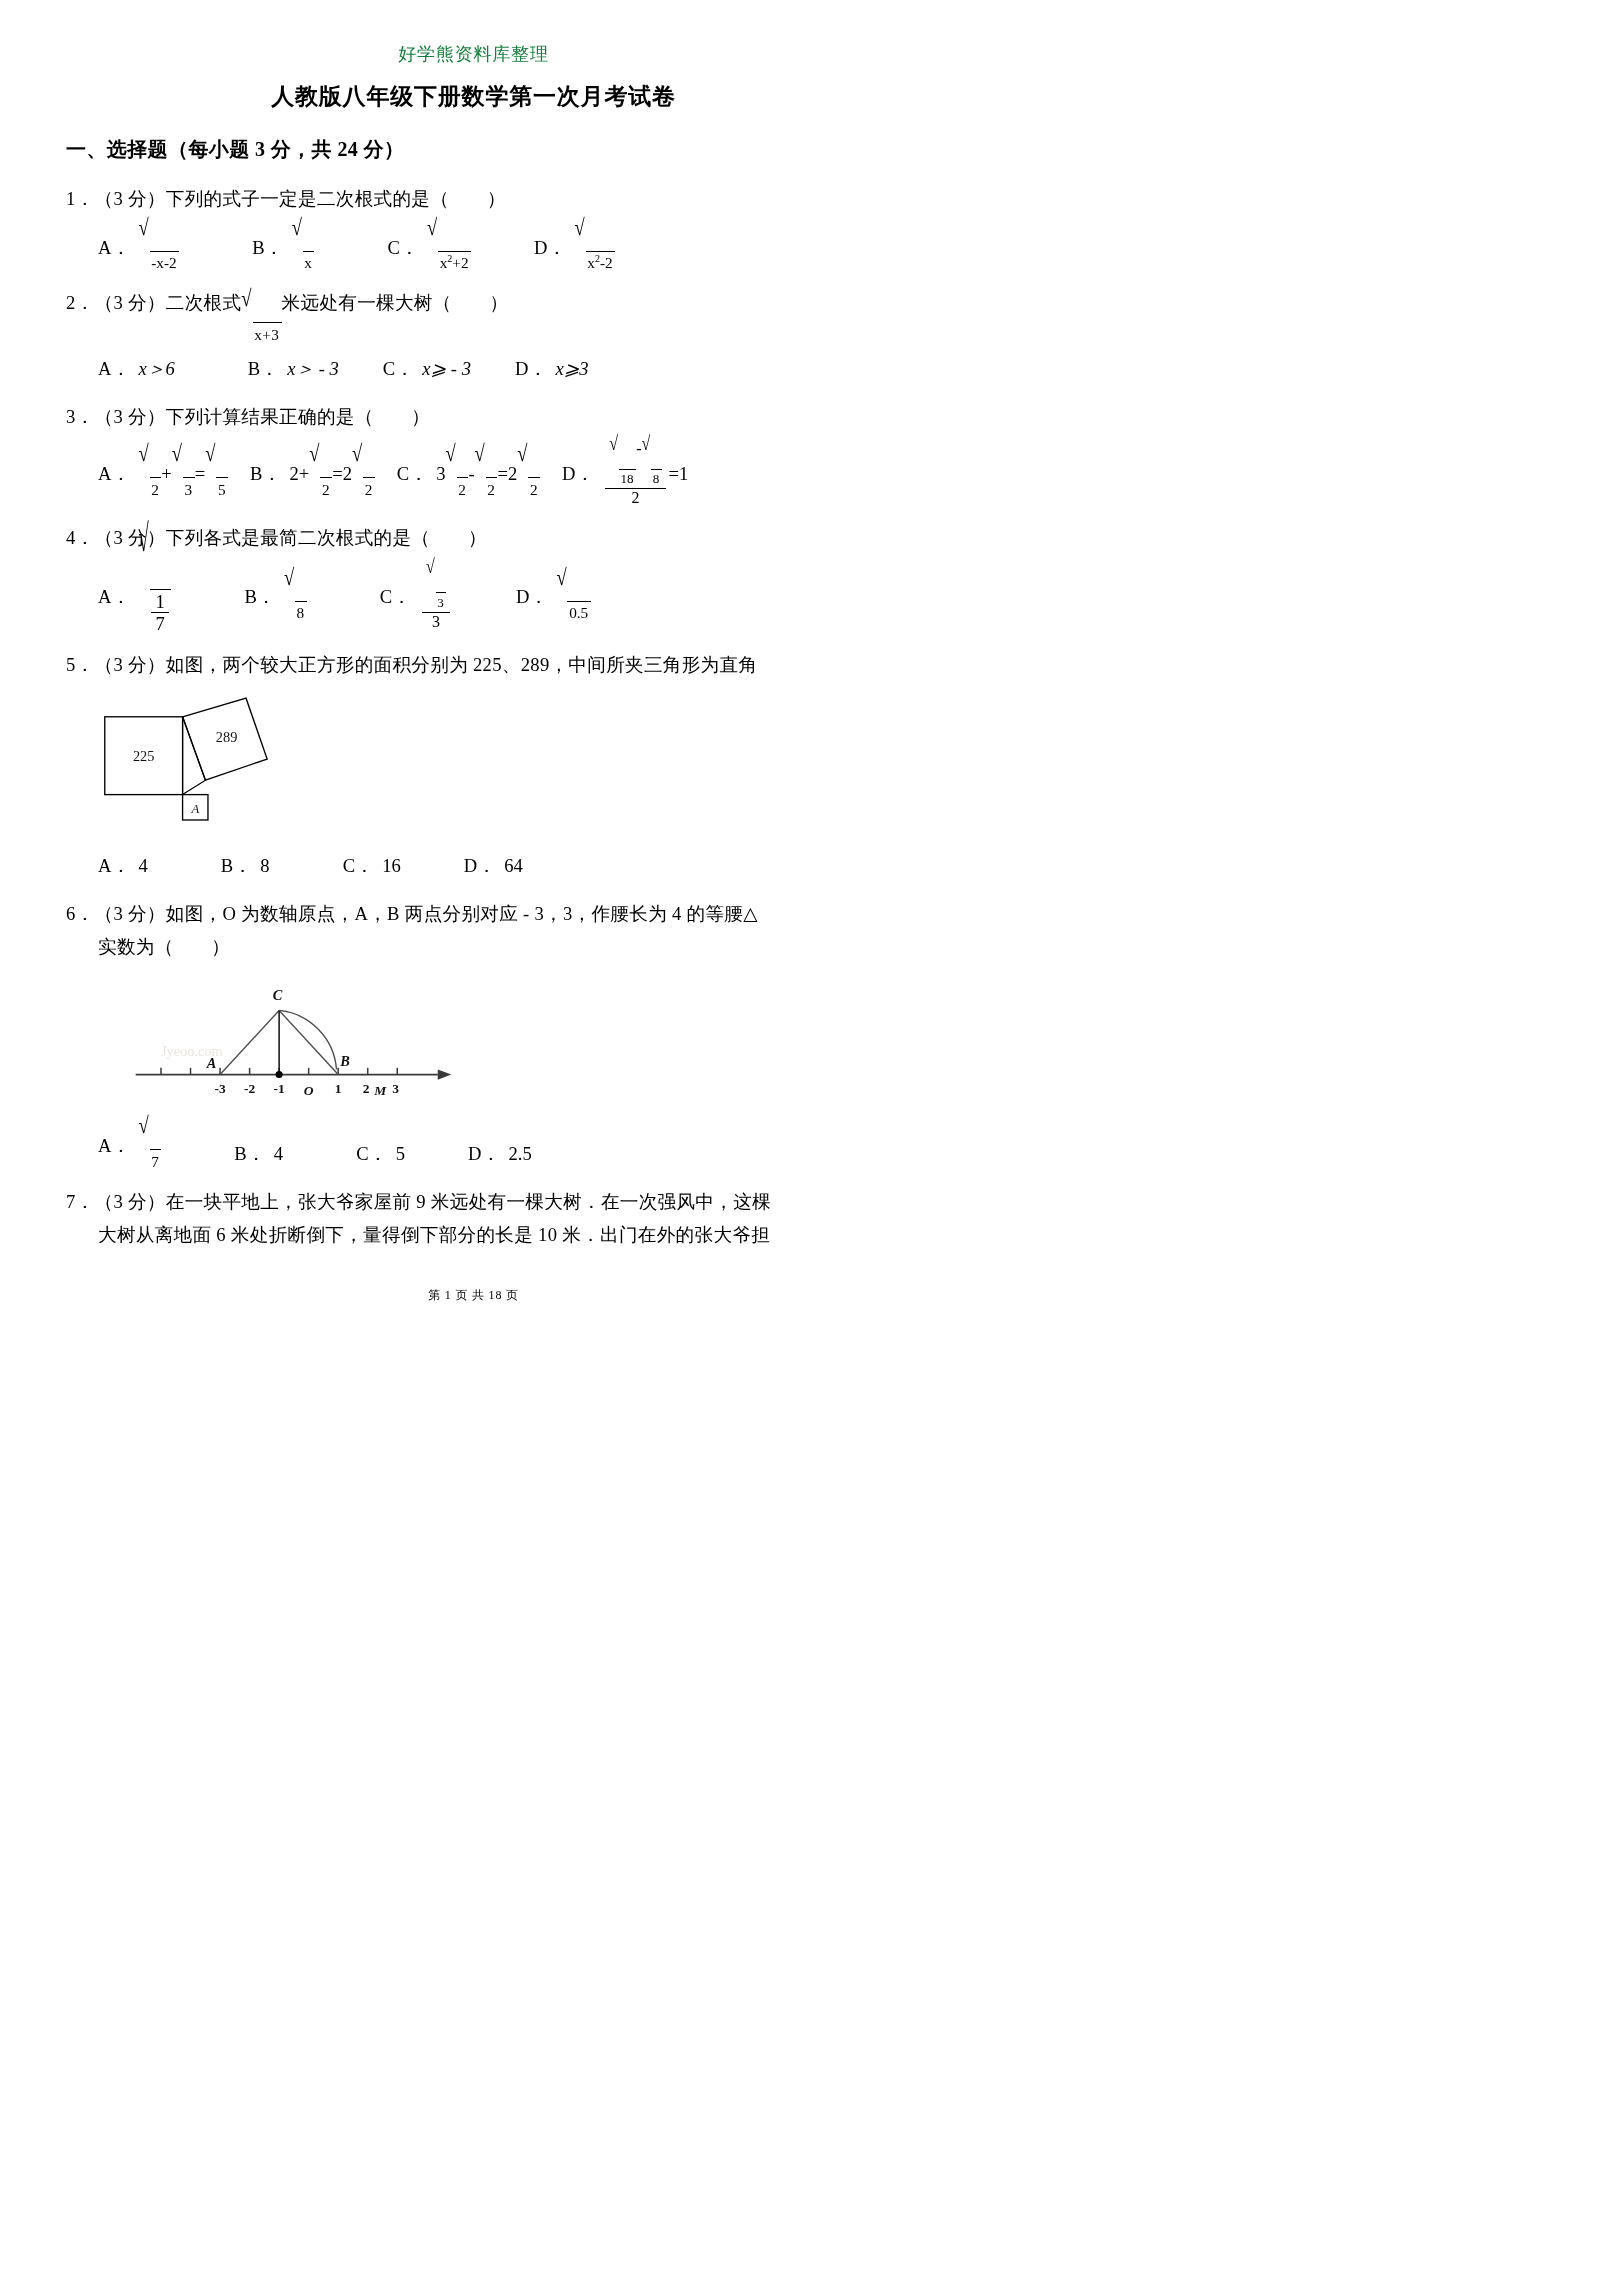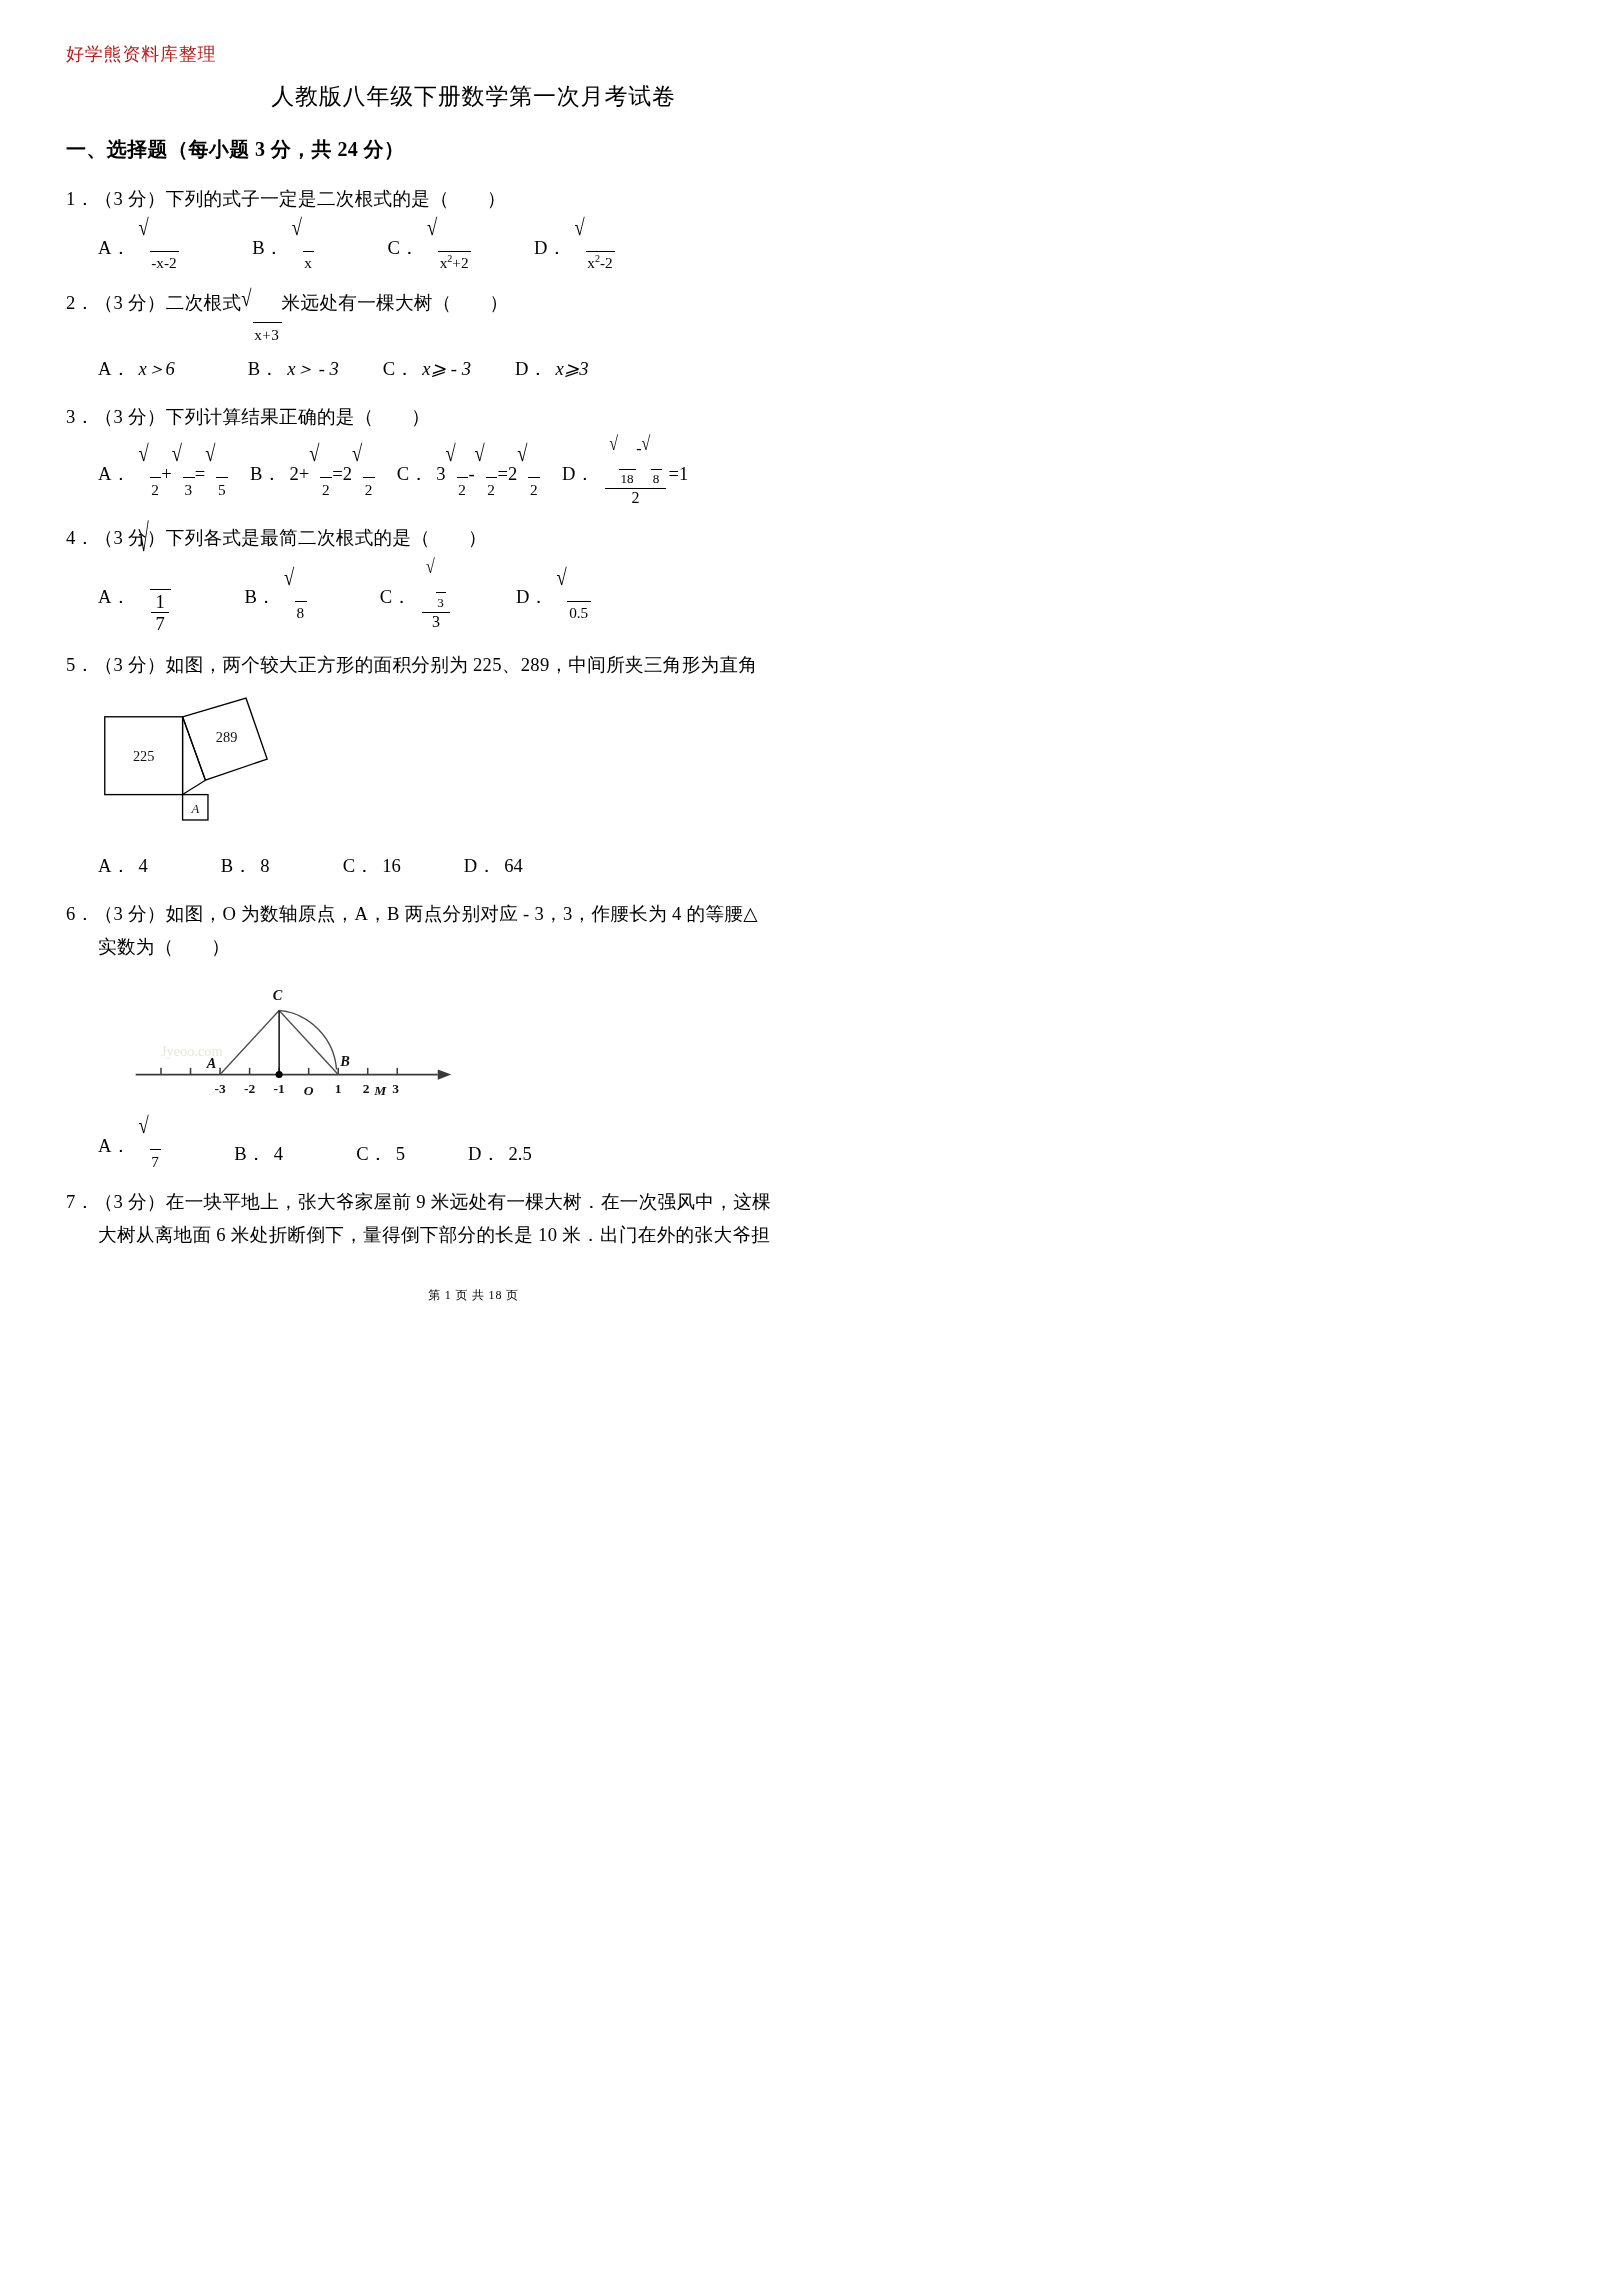--- a/index.html
+++ b/index.html
@@ -20,31 +20,31 @@
     min-height: 1338px;
     padding: 0;
     box-sizing: border-box;
   }
   .content {
     padding: 0 66px 0 66px;
   }
 
   
   .watermark-title {
-    text-align: left;
+    text-align: center;
     font-size: 18px;
     line-height: 1.2;
     padding-top: 44px;
-    color: #b91c1c;
+    color: #15803d;
     letter-spacing: 0.8px;
   }
   .doc-title {
     text-align: center;
     font-size: 23px;
-    font-weight: normal;
+    font-weight: bold;
     line-height: 1.25;
     margin-top: 17px;
     letter-spacing: 0.8px;
   }
 
   
   .section-heading {
     font-size: 20px;
     font-weight: bold;
     margin-top: 25px;

